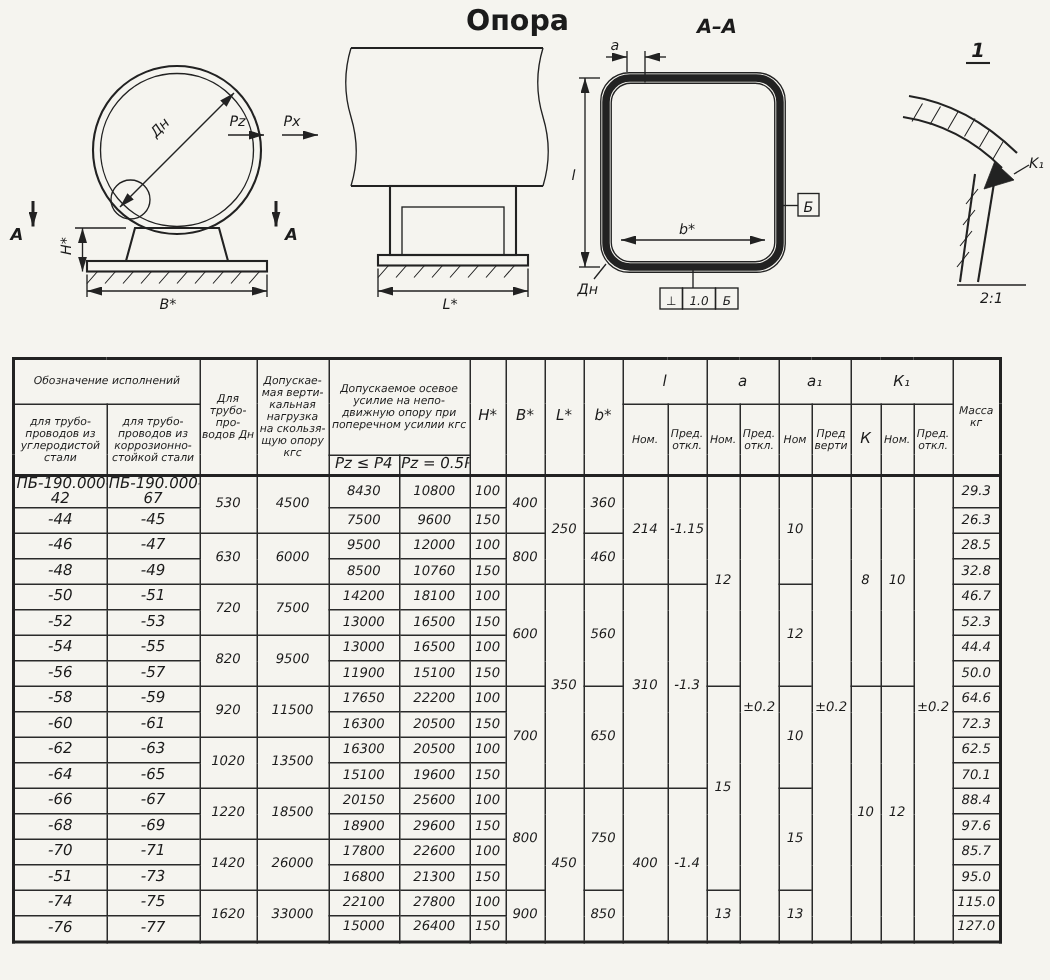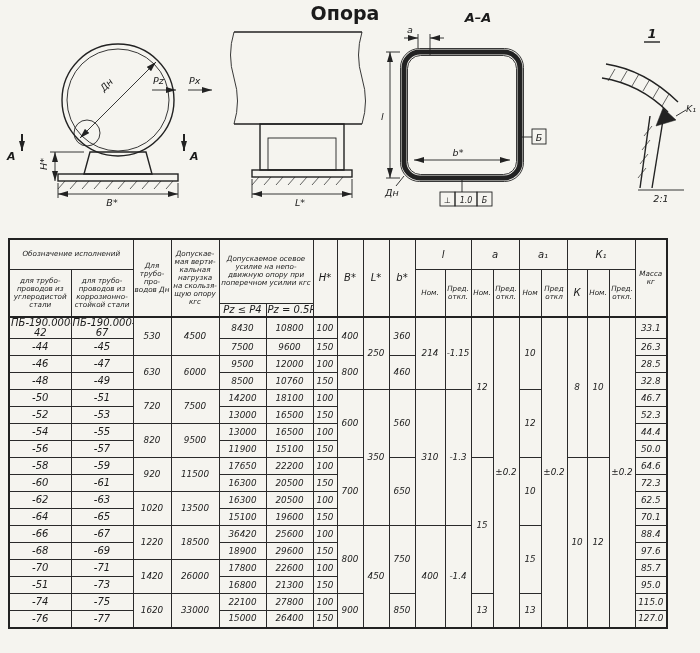--- a/index.html
+++ b/index.html
@@ -181,21 +181,21 @@
           <th rowspan="3">Масса кг</th>
         </tr>
         <tr>
           <th rowspan="2">для трубо­проводов из углеродистой стали</th>
           <th rowspan="2">для трубо­проводов из коррозионно-стойкой стали</th>
           <th rowspan="2">Ном.</th>
           <th rowspan="2">Пред. откл.</th>
           <th rowspan="2">Ном.</th>
           <th rowspan="2">Пред. откл.</th>
           <th rowspan="2">Ном</th>
-          <th rowspan="2">Пред откл</th>
+          <th rowspan="2">Пред верти</th>
           <th rowspan="2" class="dimh">К</th>
           <th rowspan="2">Ном.</th>
           <th rowspan="2">Пред. откл.</th>
         </tr>
         <tr>
           <th class="pz">Pz ≤ P4</th>
           <th class="pz">Pz = 0.5P4</th>
         </tr>
       </thead>
     <tbody>
@@ -212,21 +212,21 @@
           <td rowspan="2">360</td>
           <td rowspan="4">214</td>
           <td rowspan="4">-1.15</td>
           <td rowspan="8">12</td>
           <td rowspan="18">±0.2</td>
           <td rowspan="4">10</td>
           <td rowspan="18">±0.2</td>
           <td rowspan="8">8</td>
           <td rowspan="8">10</td>
           <td rowspan="18">±0.2</td>
-          <td>33.1</td>
+          <td>29.3</td>
         </tr>
         <tr>
           <td>-44</td>
           <td>-45</td>
           <td>7500</td>
           <td>9600</td>
           <td>150</td>
           <td>26.3</td>
         </tr>
         <tr>
@@ -331,21 +331,21 @@
           <td>15100</td>
           <td>19600</td>
           <td>150</td>
           <td>70.1</td>
         </tr>
         <tr>
           <td>-66</td>
           <td>-67</td>
           <td rowspan="2">1220</td>
           <td rowspan="2">18500</td>
-          <td>36420</td>
+          <td>20150</td>
           <td>25600</td>
           <td>100</td>
           <td rowspan="4">800</td>
           <td rowspan="6">450</td>
           <td rowspan="4">750</td>
           <td rowspan="6">400</td>
           <td rowspan="6">-1.4</td>
           <td rowspan="4">15</td>
           <td>88.4</td>
         </tr>

